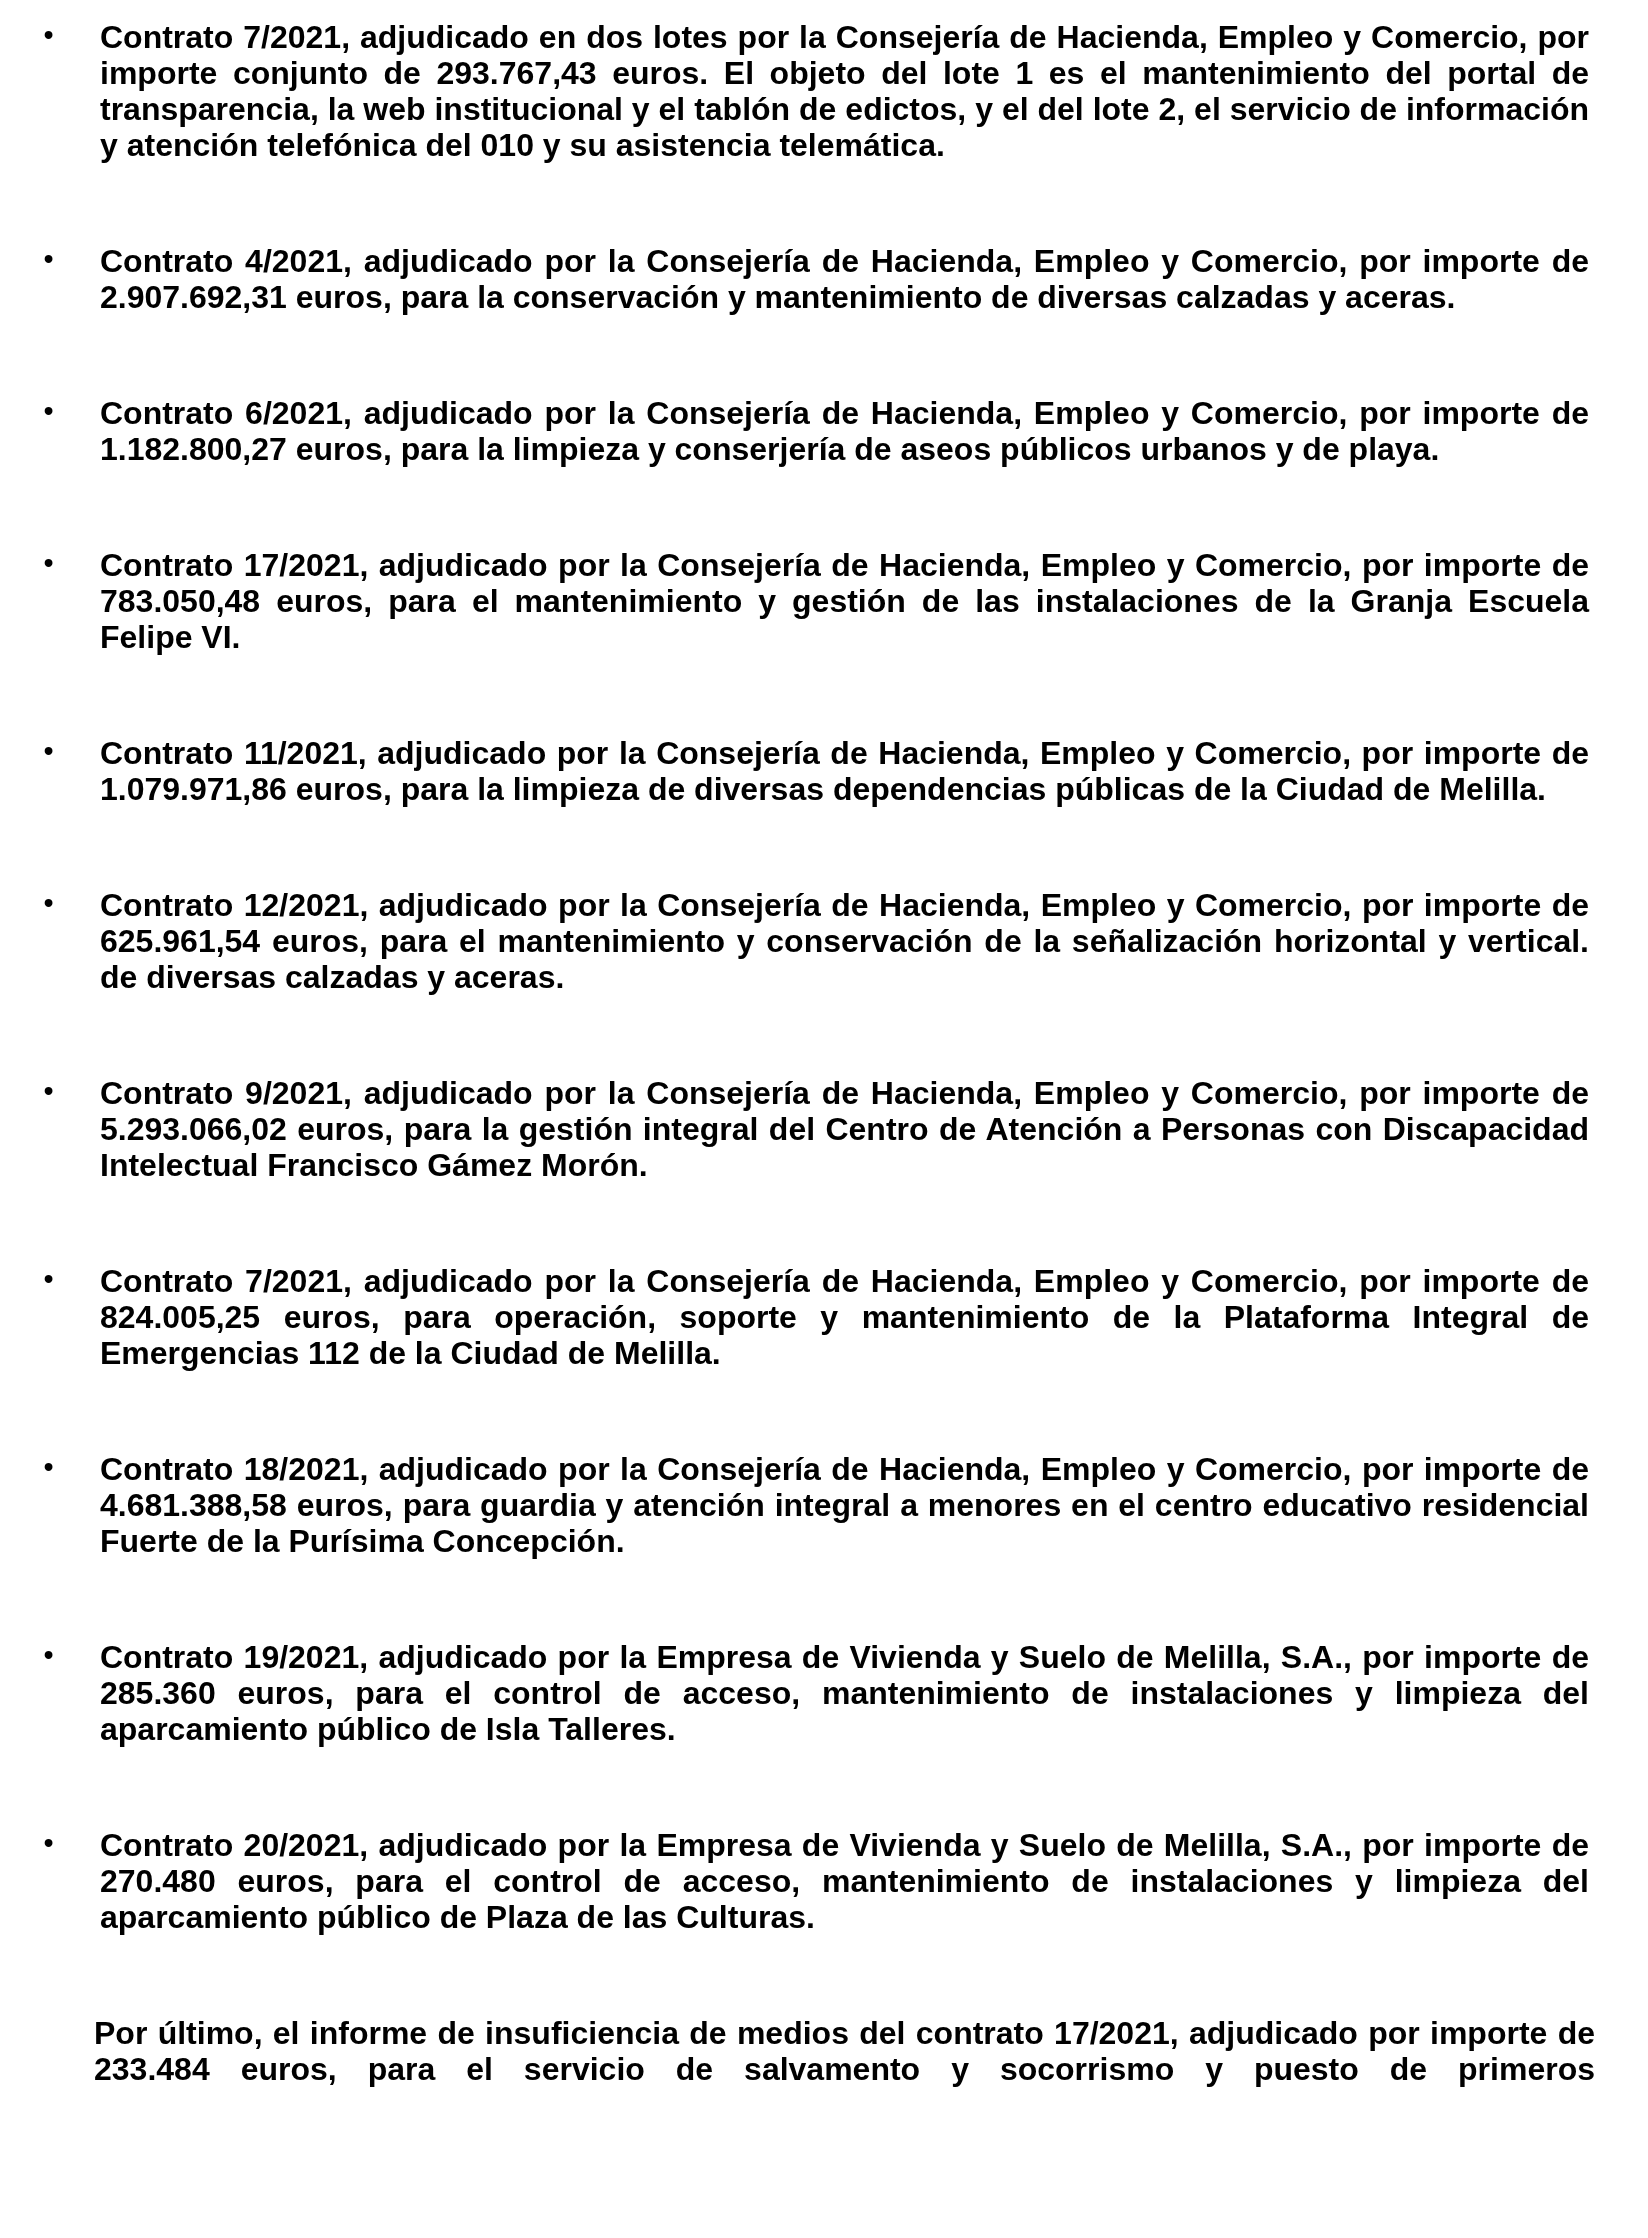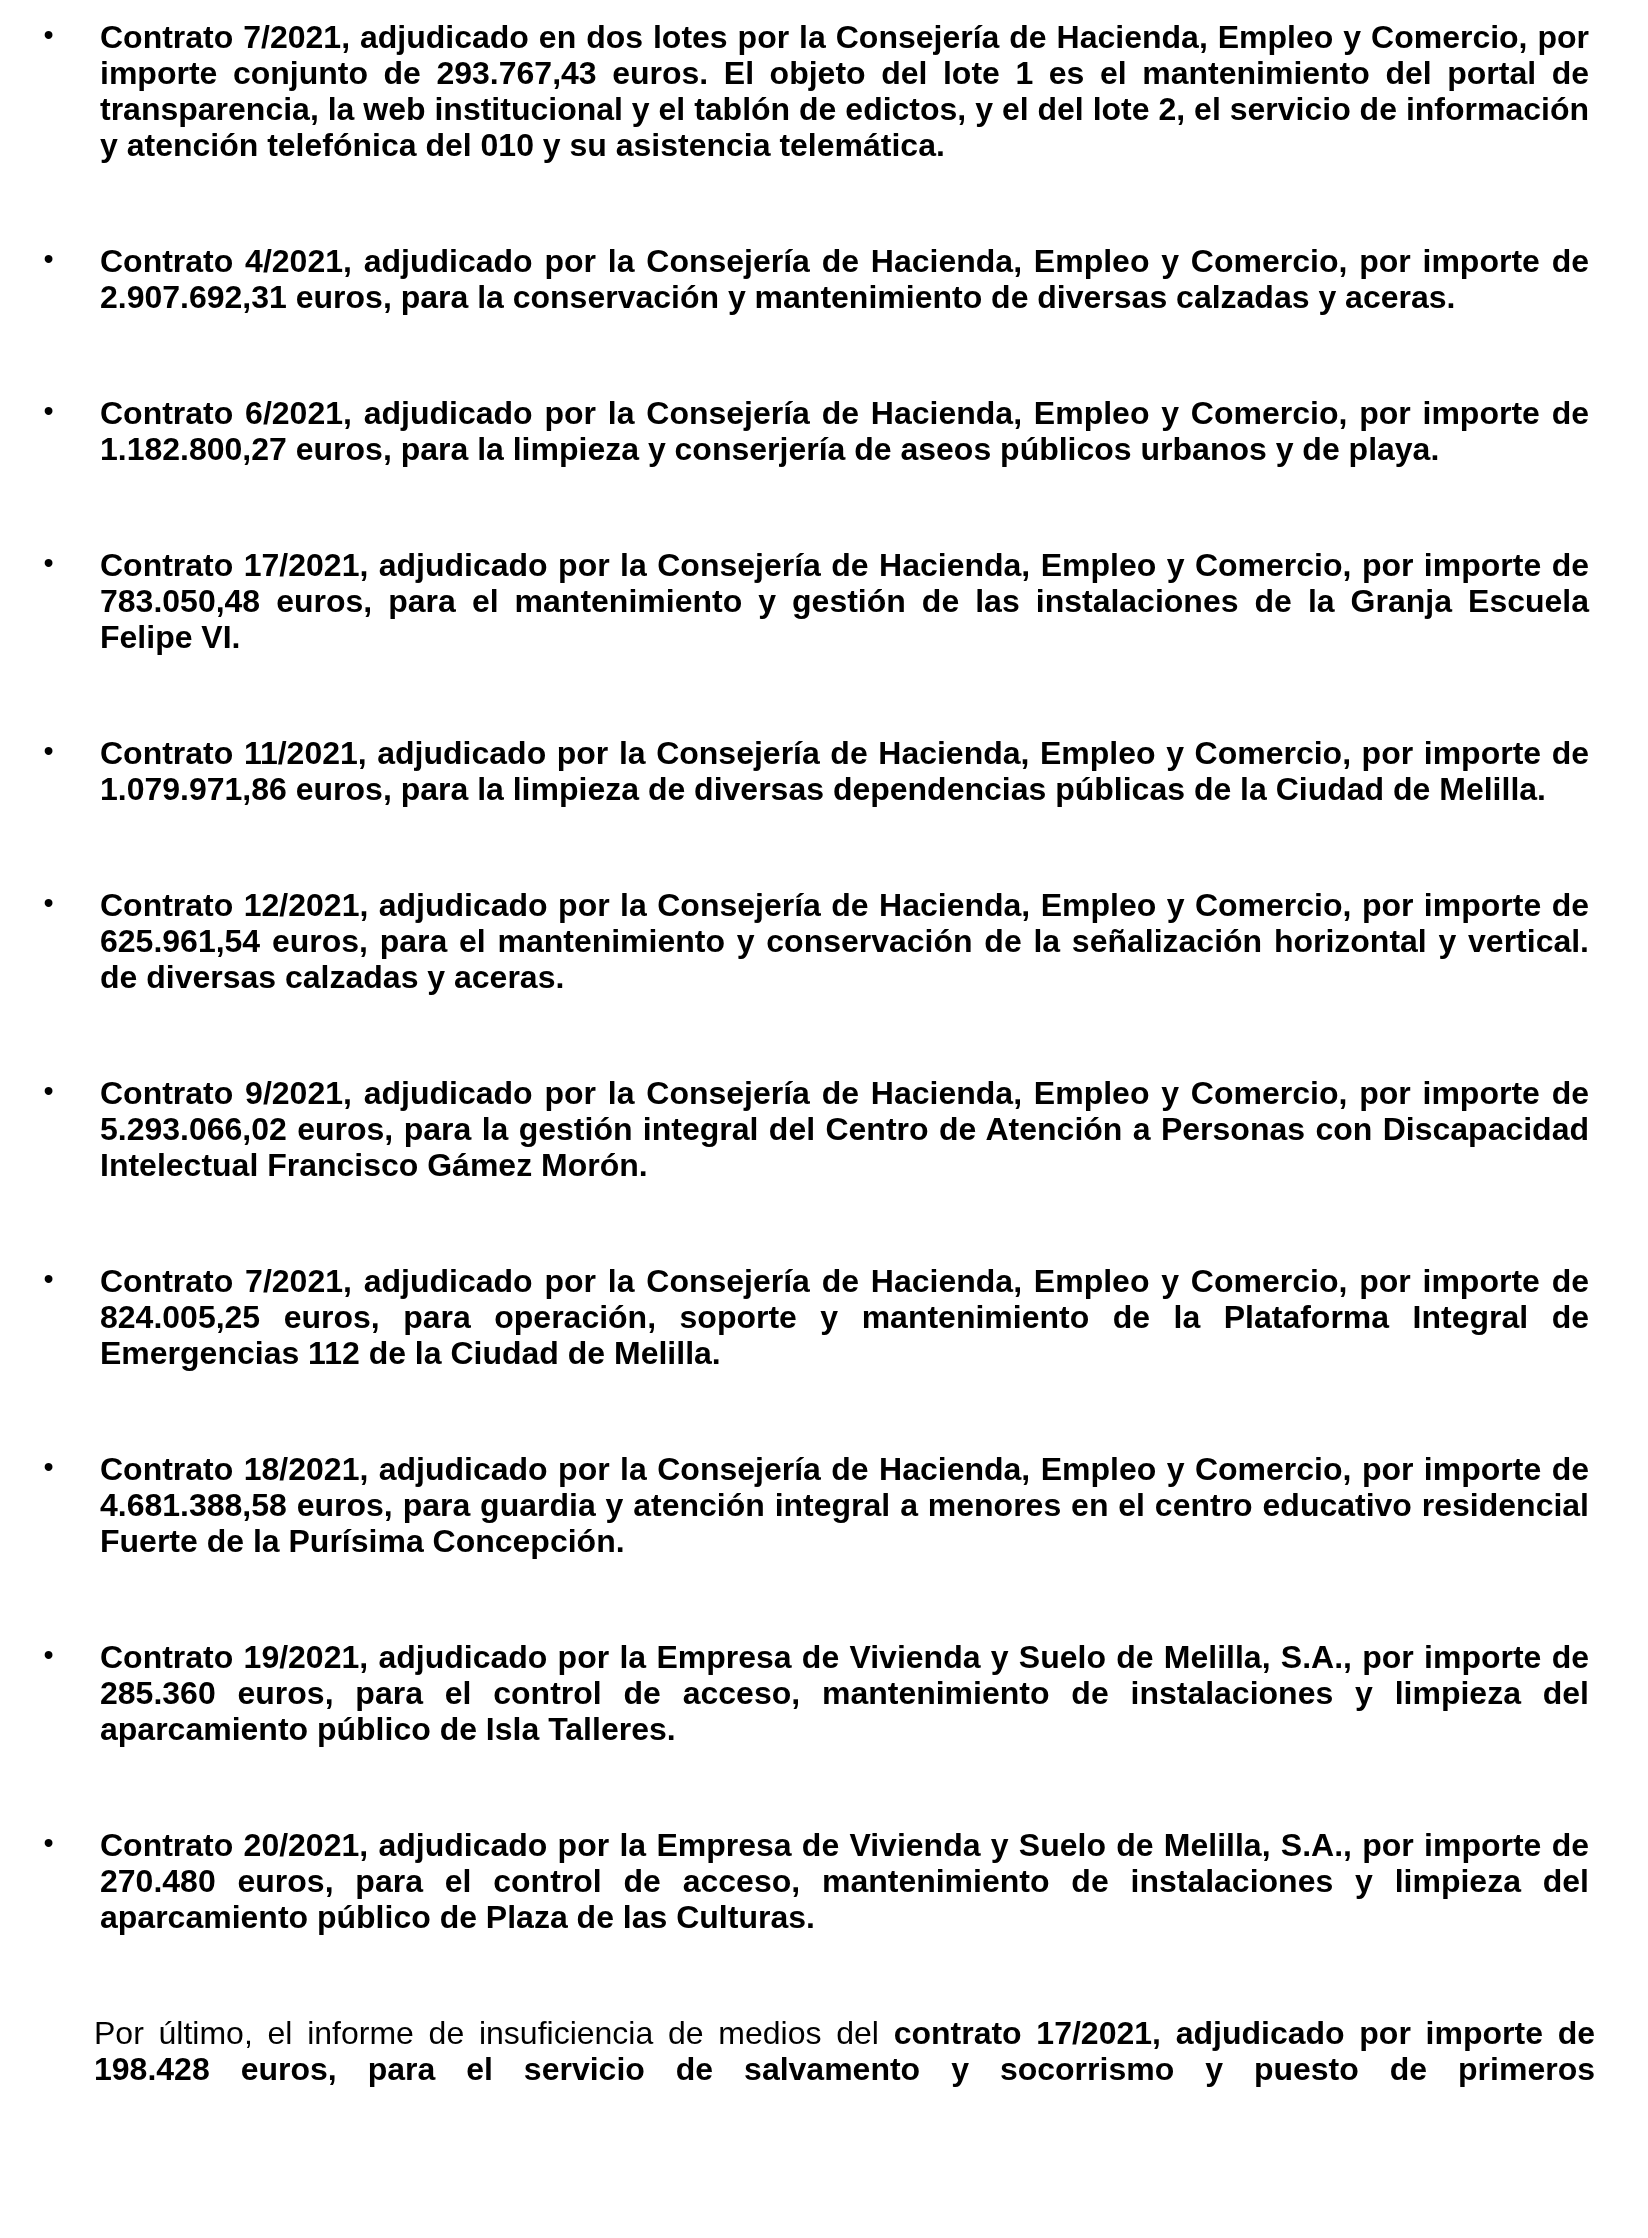--- a/index.html
+++ b/index.html
@@ -36,21 +36,21 @@
   }
   .bullet-text {
     margin: 6px;
   }
   .closing {
     margin: 0 0 0 52px;
     text-align: justify;
     text-align-last: justify;
   }
   .closing .normal {
-    font-weight: normal;
+    font-weight: bold;
   }
   .closing .bold {
     font-weight: bold;
   }
 </style>
 </head>
 <body>
 
 <div class="page">
 
@@ -102,16 +102,16 @@
   <div class="bullet-item">
     <span class="bullet-marker">•</span>
     <p class="bullet-text">Contrato 19/2021, adjudicado por la Empresa de Vivienda y Suelo de Melilla, S.A., por importe de 285.360 euros, para el control de acceso, mantenimiento de instalaciones y limpieza del aparcamiento público de Isla Talleres.</p>
   </div>
 
   <div class="bullet-item">
     <span class="bullet-marker">•</span>
     <p class="bullet-text">Contrato 20/2021, adjudicado por la Empresa de Vivienda y Suelo de Melilla, S.A., por importe de 270.480 euros, para el control de acceso, mantenimiento de instalaciones y limpieza del aparcamiento público de Plaza de las Culturas.</p>
   </div>
 
-  <p class="closing"><span class="normal">Por último, el informe de insuficiencia de medios del </span><span class="bold">contrato 17/2021, adjudicado por importe de 198.428 euros, para el servicio de salvamento y socorrismo y puesto de primeros</span></p>
+  <p class="closing"><span class="normal">Por último, el informe de insuficiencia de medios del </span><span class="bold">contrato 17/2021, adjudicado por importe de 233.484 euros, para el servicio de salvamento y socorrismo y puesto de primeros</span></p>
 
 </div>
 
 
 </body></html>

